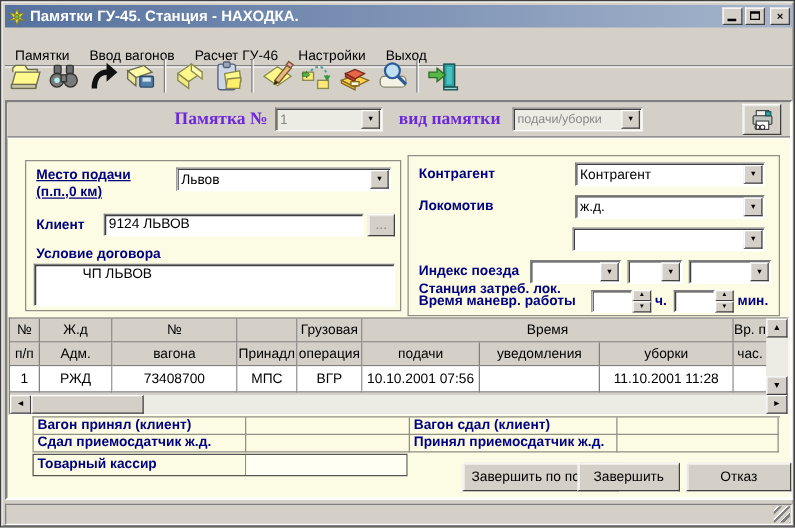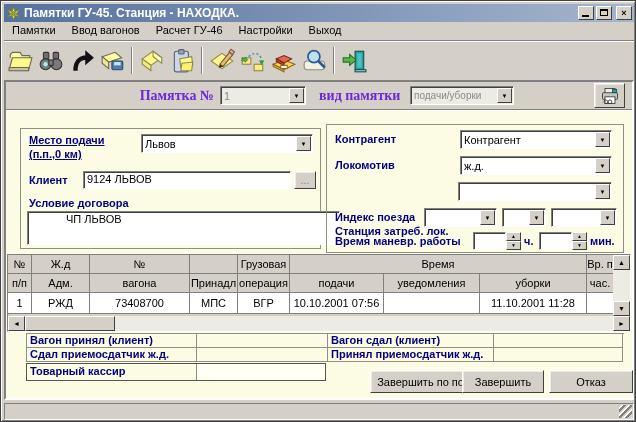--- a/index.html
+++ b/index.html
@@ -9,21 +9,21 @@
   
   .titlebar{position:absolute;left:3px;top:3px;width:630px;height:18px;
     background:linear-gradient(to right,#55719E,#A6B5CC);display:flex;align-items:center;padding:0 2px;}
   .appicon{width:15px;height:15px;margin-right:3px;flex:0 0 auto;}
   .title{color:#fff;font-weight:bold;font-size:12px;white-space:nowrap;flex:1;line-height:18px;}
   .tbtn{width:16px;height:14px;background:#D4D0C8;border:1px solid;border-color:#fff #404040 #404040 #fff;
     margin-left:2px;position:relative;flex:0 0 auto;font-size:9px;text-align:center;line-height:12px;font-weight:bold;color:#000;}
   .tbtn .minbar{position:absolute;left:3px;bottom:2px;width:7px;height:2px;background:#000;}
   .tbtn .maxbox{position:absolute;left:3px;top:2px;width:8px;height:7px;border:1px solid #000;border-top-width:2px;}
   
-  .menubar{position:absolute;left:3px;top:22px;width:630px;height:18px;display:flex;align-items:flex-start;font-size:11px;border-bottom:1px solid #808080;box-shadow:0 1px 0 #fff;}
+  .menubar{position:absolute;left:3px;top:22px;width:630px;height:30px;display:flex;align-items:flex-end;font-size:11px;border-bottom:1px solid #808080;box-shadow:0 1px 0 #fff;}
   .menuitem{padding:1px 8px;color:#000;}
   
   .toolbar{position:absolute;left:3px;top:42px;width:630px;height:35px;display:flex;align-items:center;}
   .tool{width:31px;height:31px;display:flex;align-items:center;justify-content:center;}
   .tsep{width:2px;height:27px;margin:0 3px;border-left:1px solid #808080;border-right:1px solid #fff;}
   
   .main{position:absolute;left:3px;top:79px;width:630px;height:320px;background:#FCFBE3;
     border:2px solid;border-color:#808080 #fff #fff #808080;}
   .band{position:absolute;left:0;top:0;width:626px;height:28px;background:#D4D0C8;
     border-bottom:1px solid #808080;box-shadow:0 1px 0 #fff;}
@@ -228,21 +228,21 @@
       <div class="navylab ulab" style="left:8px;top:5px;">Место подачи </div>
       <div class="navylab ulab" style="left:8px;top:19px;">(п.п.,0 км)</div>
       <div class="combo" style="left:120px;top:5px;width:172px;">
         <div class="val">Львов</div>
         <div class="dd">▼</div>
       </div>
       <div class="navylab" style="left:8px;top:45px;">Клиент</div>
       <div class="edit" style="left:62px;top:42px;width:208px;height:18px;">9124 ЛЬВОВ</div>
       <div class="pushbtn" style="left:273px;top:42px;width:22px;height:18px;color:#8a8a8a;">...</div>
       <div class="navylab" style="left:8px;top:68px;">Условие договора</div>
-      <div class="edit" style="left:6px;top:82px;width:313px;height:34px;padding-left:38px;">ЧП ЛЬВОВ</div>
+      <div class="edit" style="left:6px;top:82px;width:289px;height:34px;padding-left:38px;">ЧП ЛЬВОВ</div>
     </div>
 
     <div class="grp" style="left:320px;top:42px;width:298px;height:129px;">
       <div class="navylab" style="left:8px;top:8px;">Контрагент</div>
       <div class="combo" style="left:133px;top:5px;width:152px;">
         <div class="val">Контрагент</div>
         <div class="dd">▼</div>
       </div>
       <div class="navylab" style="left:8px;top:34px;">Локомотив</div>
       <div class="combo" style="left:133px;top:31px;width:152px;gap:12px;">

